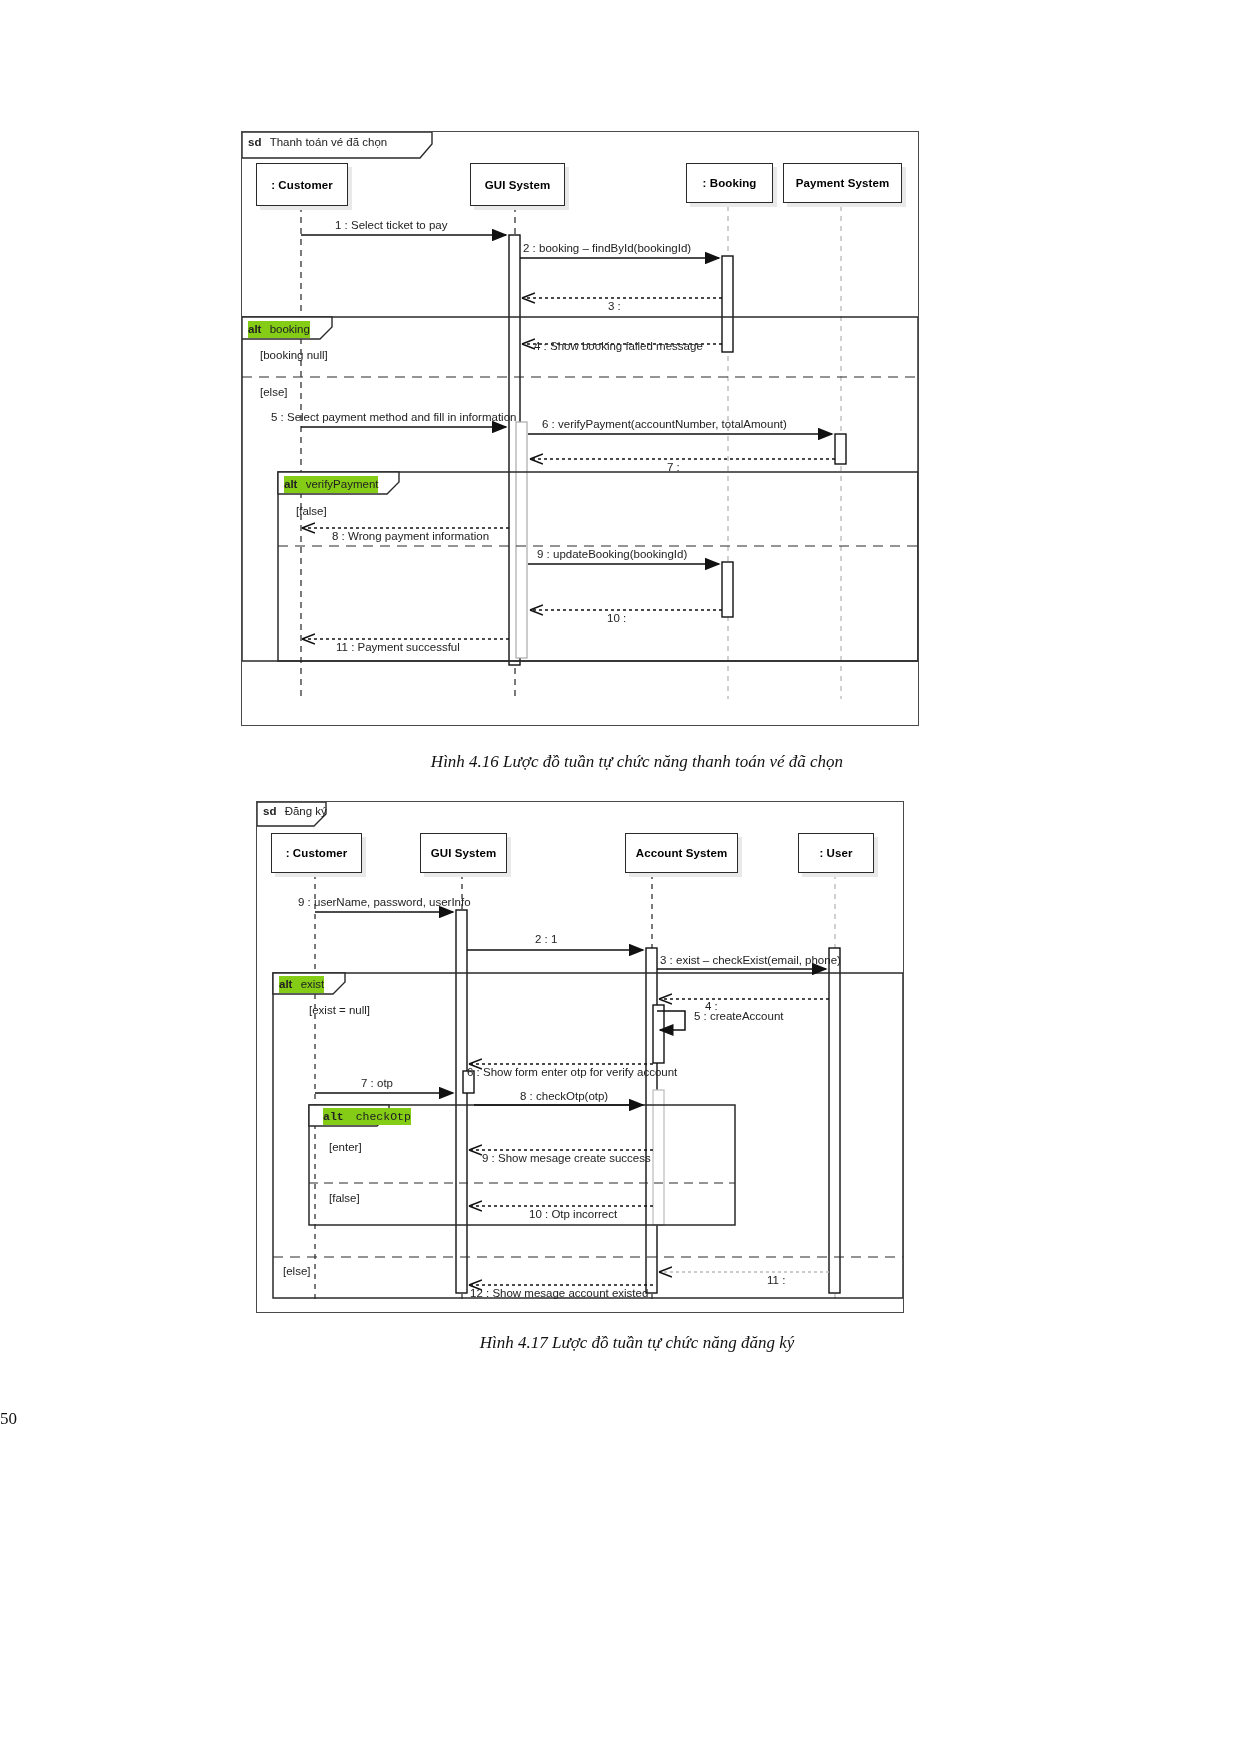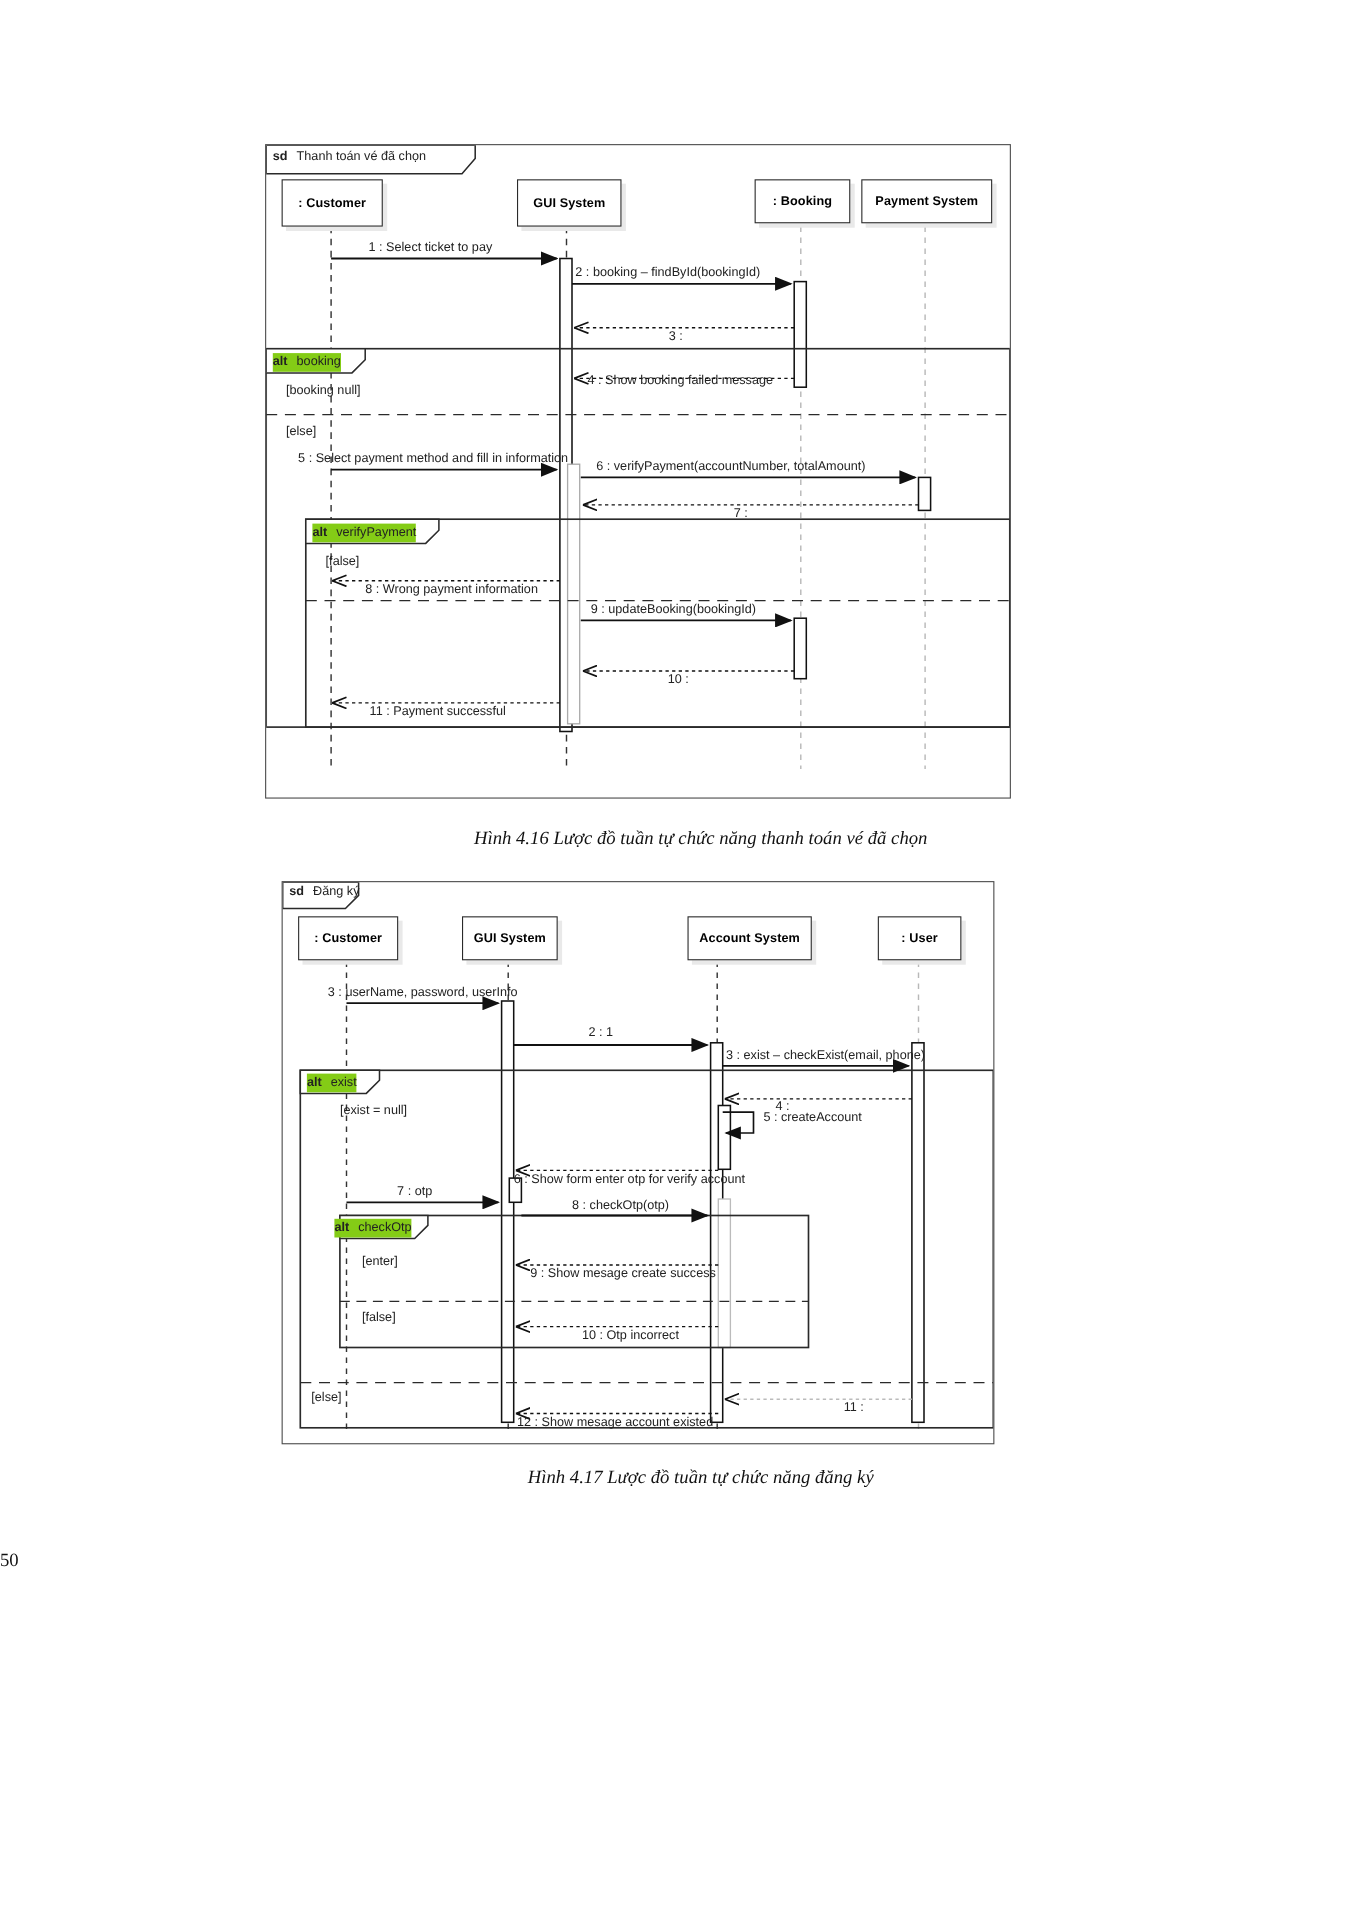--- a/index.html
+++ b/index.html
@@ -202,31 +202,31 @@
 
     <div class="head" style="left:14px;top:31px;width:89px;height:38px;">: Customer</div>
     <div class="head" style="left:163px;top:31px;width:85px;height:38px;">GUI System</div>
     <div class="head" style="left:340px;top:31px;width:111px;height:38px;margin-left:28px;">Account System</div>
     <div class="head" style="left:541px;top:31px;width:74px;height:38px;">: User</div>
 
     <div class="fraglabel" style="left:22px;top:174px;">
       <b>alt</b>
       <span style="margin-left:5px;margin-top:21px;">exist</span>
     </div>
-    <div class="fraglabel" style="left:47px;top:306px;">
+    <div class="fraglabel" style="left:66px;top:306px;font-family:Liberation Mono, monospace;">
       <b>alt</b>
       <span style="margin-left:5px;">checkOtp</span>
     </div>
 
     <div class="guard" style="left:30px;top:202px;padding-left:22px;">[exist = null]</div>
     <div class="guard" style="left:26px;top:463px;">[else]</div>
     <div class="guard" style="left:72px;top:339px;">[enter]</div>
     <div class="guard" style="left:72px;top:390px;">[false]</div>
 
-    <div class="msg" style="left:41px;top:94px;">3 : userName, password, userInfo</div>
+    <div class="msg" style="left:41px;top:94px;">9 : userName, password, userInfo</div>
     <div class="msg" style="left:278px;top:131px;">2 : 1</div>
     <div class="msg" style="left:403px;top:152px;">3 : exist – checkExist(email, phone)</div>
     <div class="msg" style="left:448px;top:198px;">4 :</div>
     <div class="msg" style="left:437px;top:208px;">5 : createAccount</div>
     <div class="msg" style="left:210px;top:264px;">6 : Show form enter otp for verify account</div>
     <div class="msg" style="left:104px;top:275px;">7 : otp</div>
     <div class="msg" style="left:263px;top:288px;">8 : checkOtp(otp)</div>
     <div class="msg" style="left:225px;top:350px;">9 : Show mesage create success</div>
     <div class="msg" style="left:272px;top:406px;">10 : Otp incorrect</div>
     <div class="msg" style="left:510px;top:472px;">11 :</div>

